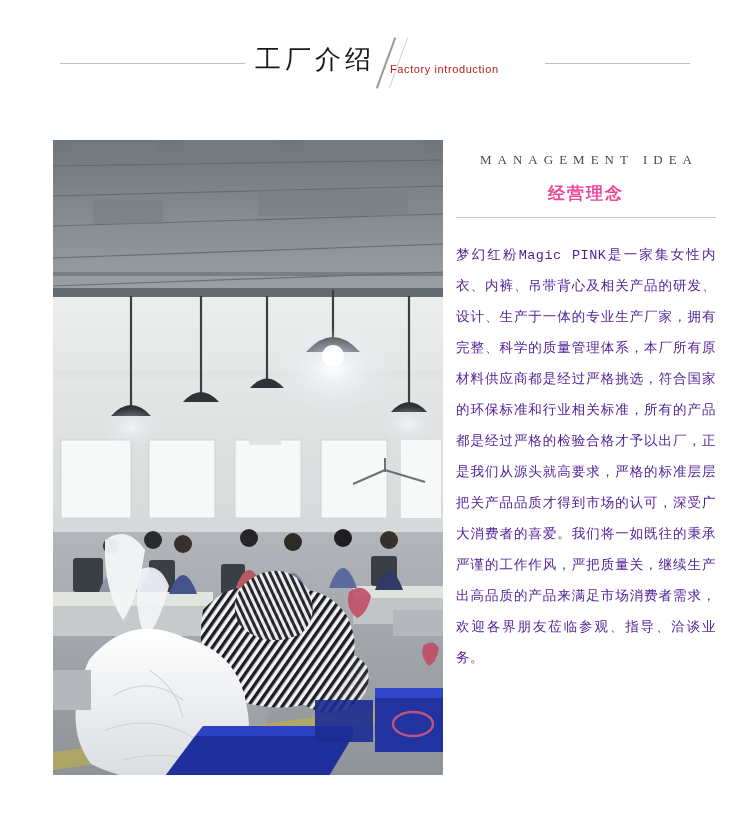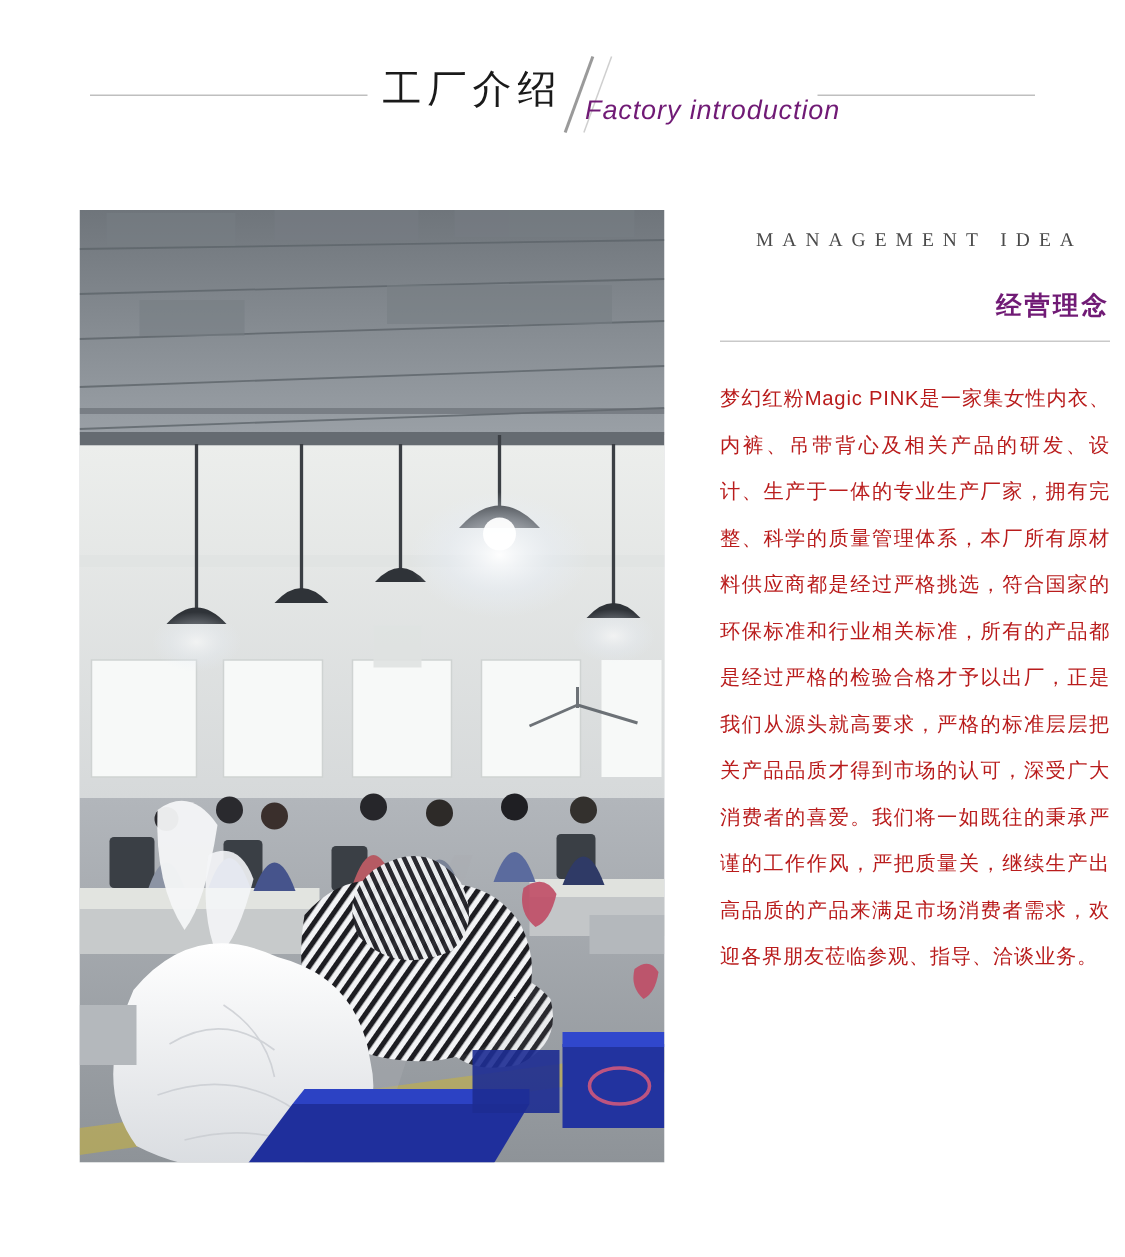--- a/index.html
+++ b/index.html
@@ -78,25 +78,24 @@
     width: 1px;
     height: 54px;
     background: #cfcfcf;
     transform: rotate(20deg);
     transform-origin: center;
   }
   .title-en {
     position: absolute;
     left: 390px;
     top: 63px;
-    font-size: 18px;
+    font-size: 11px;
     letter-spacing: 0.6px;
-    color: #701a75;
+    color: #b91c1c;
     font-family: "Liberation Sans", sans-serif;
-    font-style: italic;
   }
 
   
   .content {
     position: absolute;
     left: 0;
     top: 120px;
     width: 750px;
     height: 680px;
   }
@@ -111,56 +110,56 @@
     overflow: hidden;
     background: #d7d9dc;
   }
   .photo svg {
     display: block;
   }
 
   
   .right-col {
     position: absolute;
-    left: 480px;
+    left: 456px;
     top: 32px;
     width: 260px;
   }
   .idea-en {
     font-size: 13px;
     letter-spacing: 6px;
     color: #4a4a4a;
     text-align: center;
     padding-left: 6px;
     font-family: "Liberation Serif", serif;
   }
   .idea-cn {
-    margin-top: 24px;
+    margin-top: 14px;
     font-size: 17px;
     letter-spacing: 2px;
-    color: #701a75;
-    text-align: right;
+    color: #ec4899;
+    text-align: center;
     font-weight: bold;
     font-family: "Liberation Sans", sans-serif;
   }
   .idea-divider {
     margin-top: 12px;
     width: 100%;
     height: 1px;
     background: #c9c9c9;
   }
   .body-text {
     margin-top: 22px;
     font-size: 13.5px;
     line-height: 31px;
-    color: #b91c1c;
+    color: #4c1d95;
     text-align: justify;
     text-justify: inter-ideograph;
     letter-spacing: 0.5px;
-    font-family: Liberation Sans, sans-serif;
+    font-family: Liberation Mono, monospace;
   }
 </style>
 </head>
 <body>
 
 <div class="page">
 
   <div class="header">
     <div class="header-inner">
       <div class="rule-left"></div>

